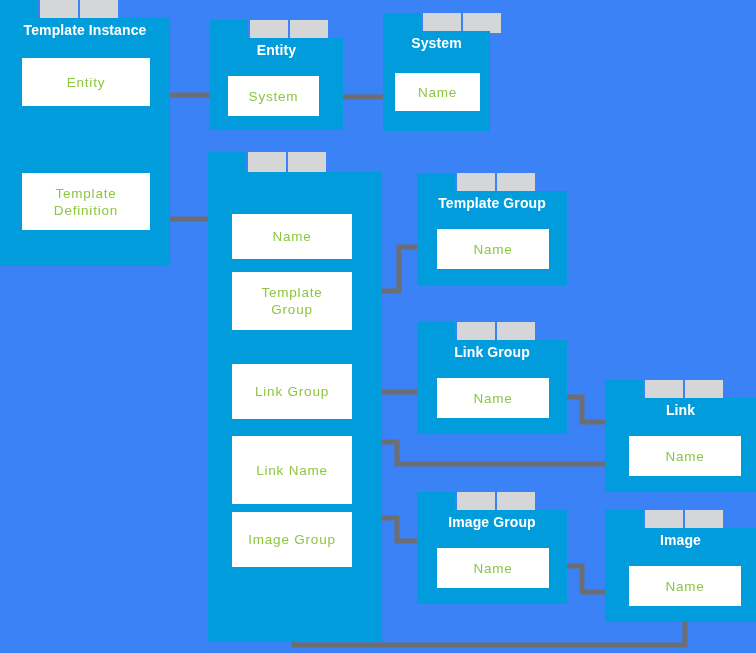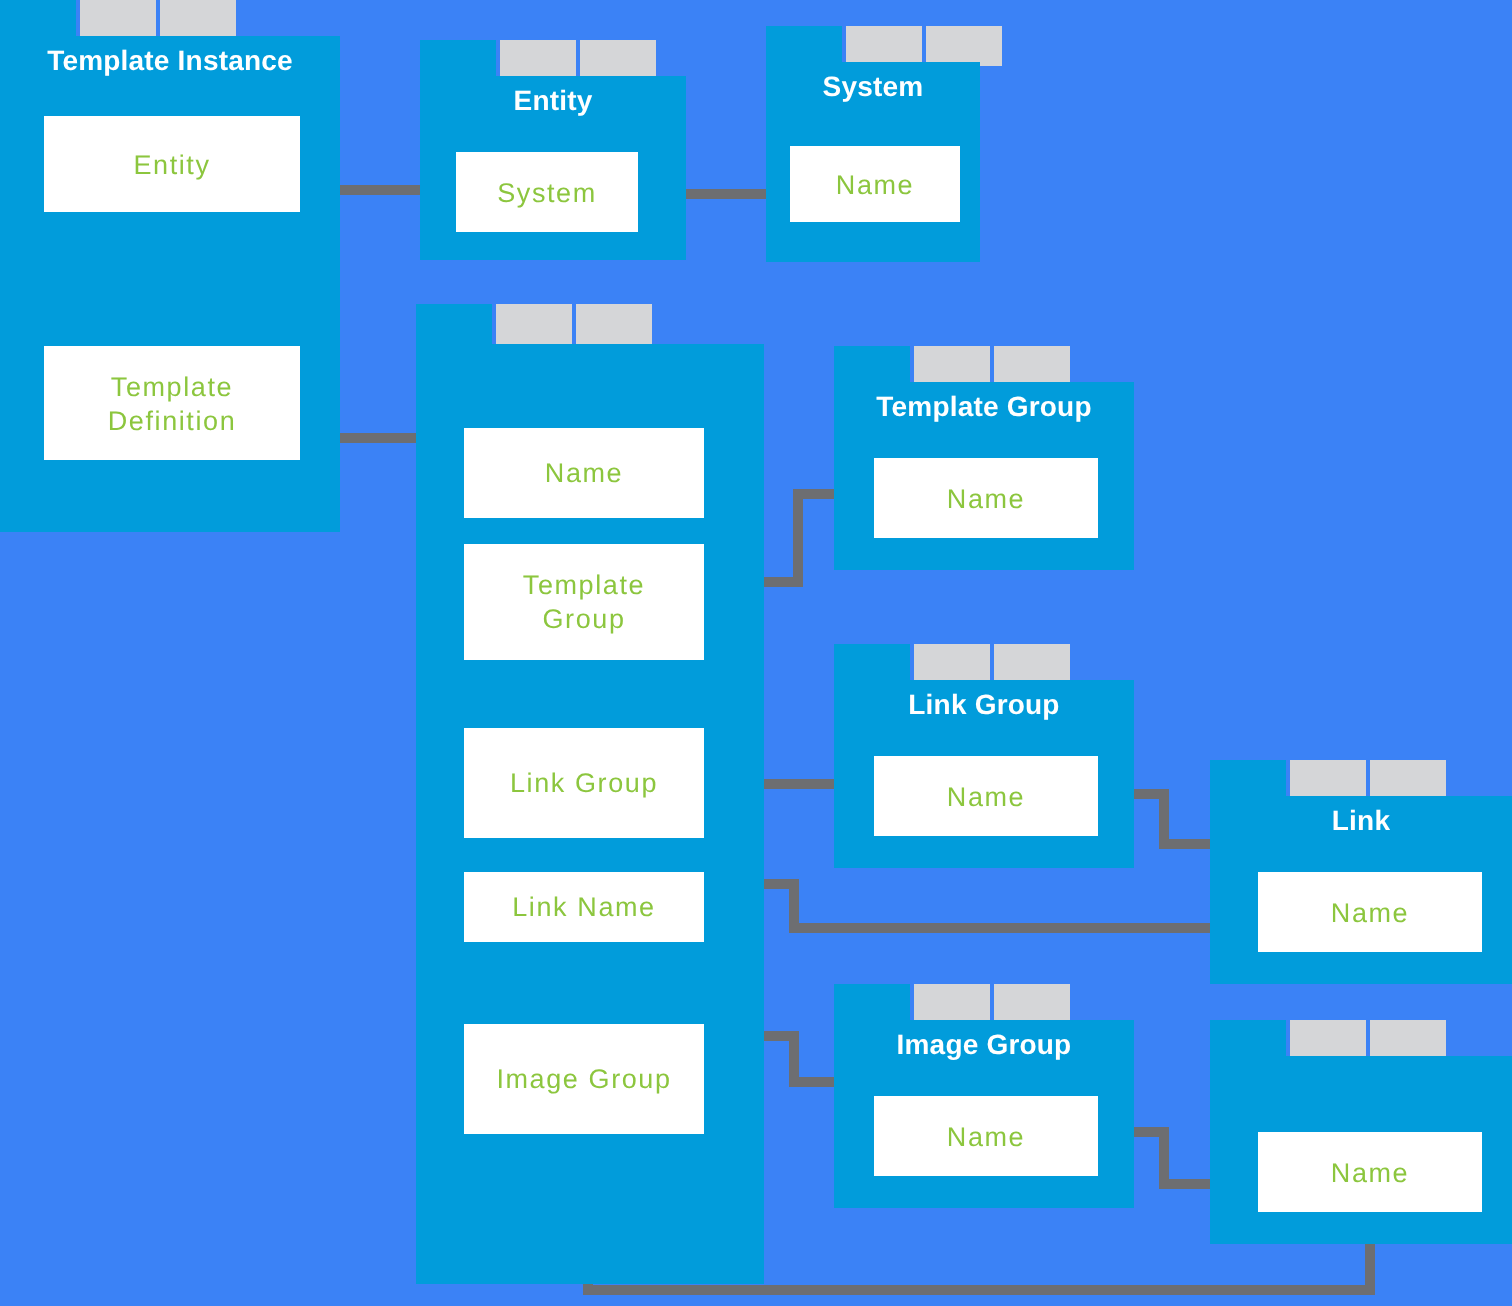--- a/index.html
+++ b/index.html
@@ -161,21 +161,21 @@
     <div class="node-body" style="left:0px; top:20px; width:174px; height:470px;">
       <div class="attr" style="left:24px; top:42px; width:120px; height:45px;">
         <span>Name</span>
       </div>
       <div class="attr" style="left:24px; top:100px; width:120px; height:58px;">
         <span class="ml">Template<br>Group</span>
       </div>
       <div class="attr" style="left:24px; top:192px; width:120px; height:55px;">
         <span>Link Group</span>
       </div>
-      <div class="attr" style="left:24px; top:264px; width:120px; height:35px;">
+      <div class="attr" style="left:24px; top:264px; width:120px; height:68px;">
         <span>Link Name</span>
       </div>
       <div class="attr" style="left:24px; top:340px; width:120px; height:55px;">
         <span>Image Group</span>
       </div>
     </div>
   </div>
 
   <div class="node" style="left:417px; top:173px; width:150px; height:112px;">
     <div class="node-tabs">
@@ -233,19 +233,20 @@
     </div>
   </div>
 
   <div class="node" style="left:605px; top:510px; width:151px; height:112px;">
     <div class="node-tabs">
       <div class="tab active"></div>
       <div class="tab idle"></div>
       <div class="tab idle"></div>
     </div>
     <div class="node-body" style="left:0px; top:18px; width:151px; height:94px;">
+      <div class="node-title">Image</div>
       <div class="attr" style="left:24px; top:38px; width:112px; height:40px;">
         <span>Name</span>
       </div>
     </div>
   </div>
 
 </div>
 
 </body></html>

